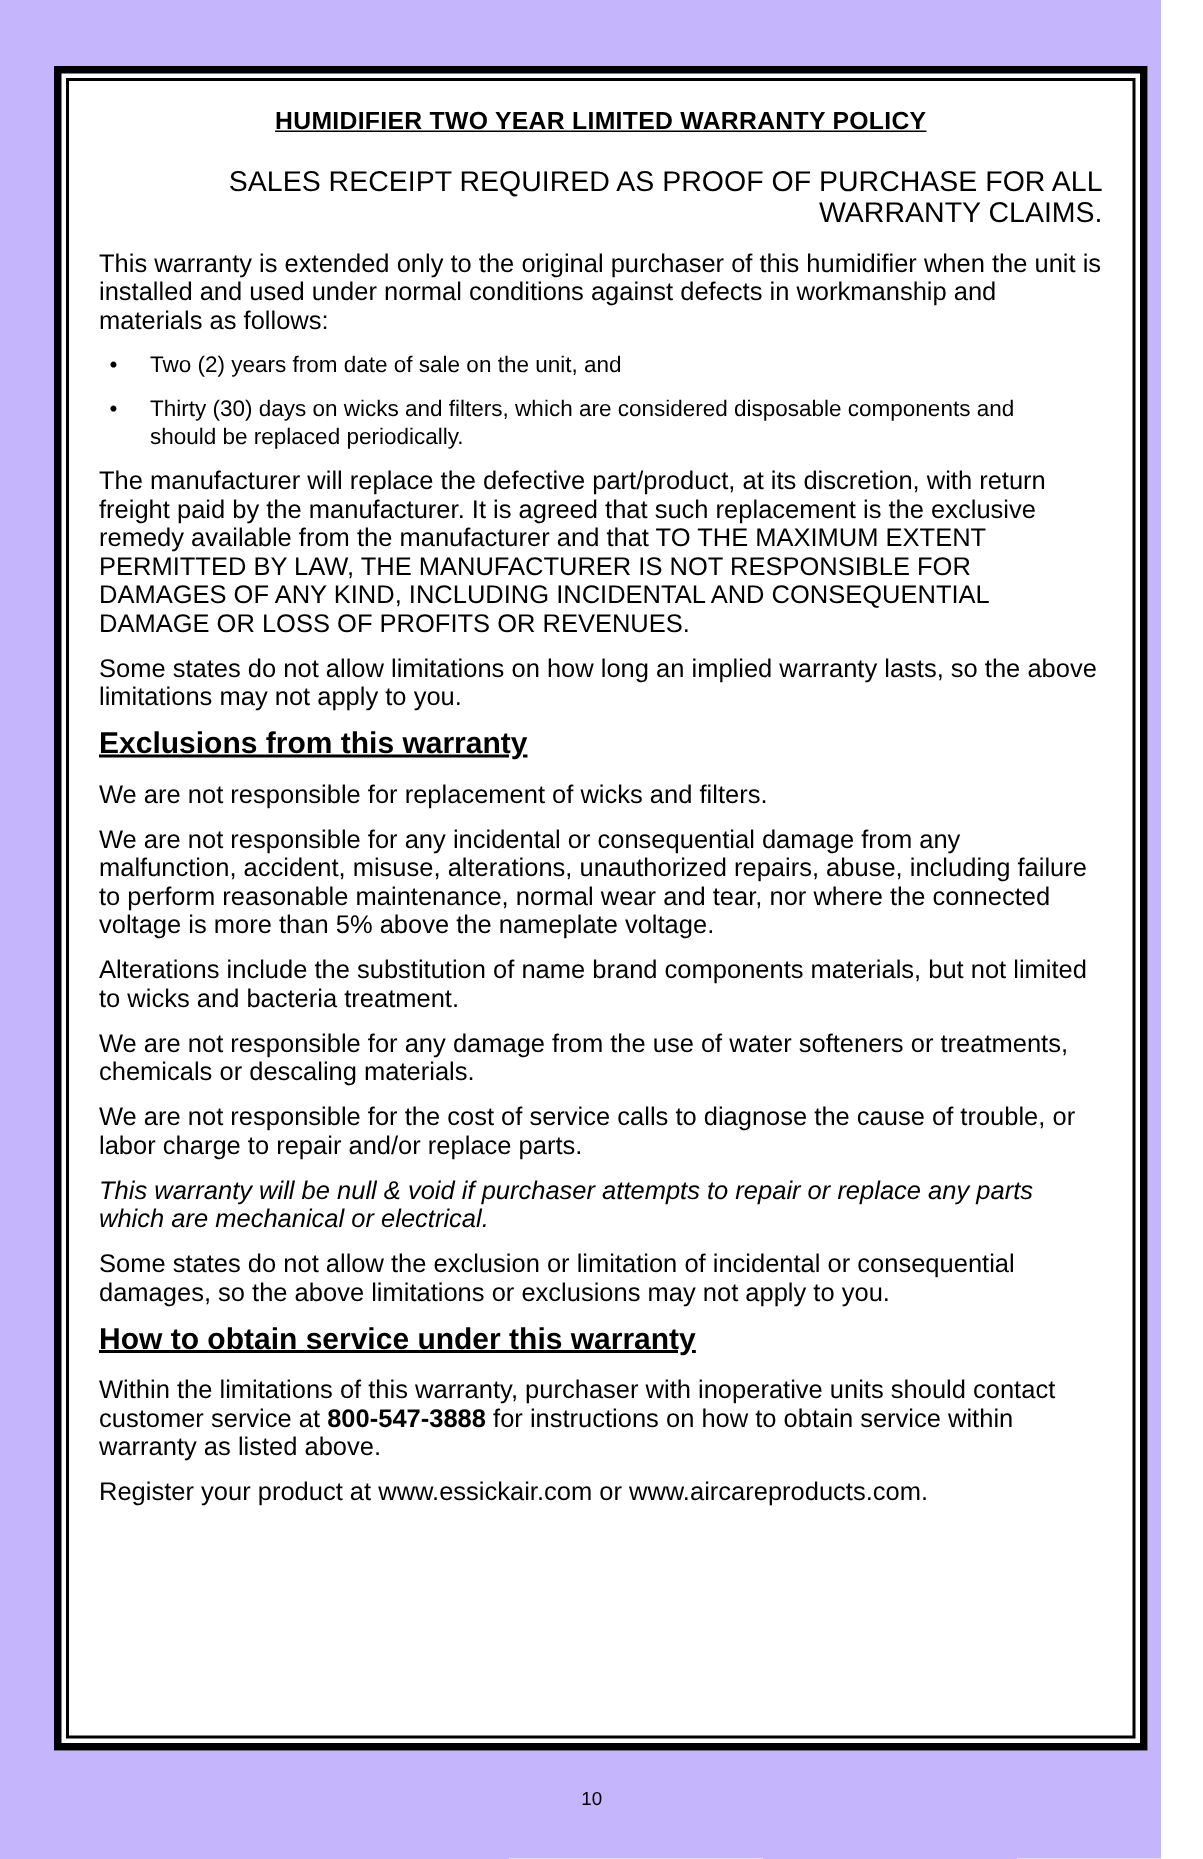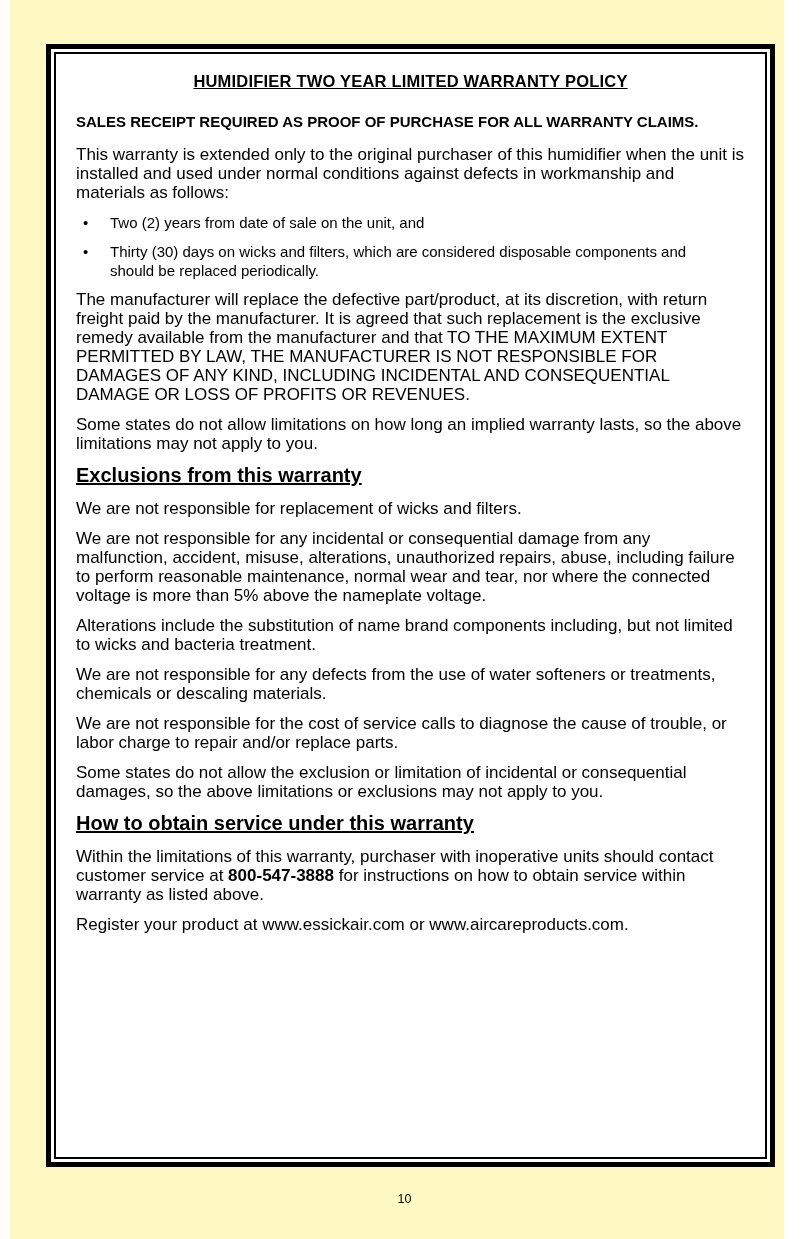--- a/index.html
+++ b/index.html
@@ -9,22 +9,21 @@
     height: 1239px;
     background: #ffffff;
     color: #000000;
     font-family: "Liberation Sans", "DejaVu Sans", sans-serif;
   }
   .page {
     position: relative;
     width: 774px;
     height: 1239px;
     overflow: hidden;
-    background: #fef9c3;
-    margin-left: 10px;
+    background: #c4b5fd;
   }
   .warranty-box {
     position: absolute;
     left: 36px;
     top: 44px;
     width: 729px;
     height: 1123px;
     border: 5px solid #000000;
     padding: 3px;
     background: #ffffff;
@@ -38,24 +37,25 @@
   }
   .doc-title {
     text-align: center;
     font-size: 16.5px;
     font-weight: bold;
     margin: 6px 0 20px 0;
     letter-spacing: 0.2px;
   }
   .u { text-decoration: underline; }
   .receipt {
-    font-weight: bold;
-    font-size: 15px;
+    font-weight: normal;
+    font-size: 19px;
     line-height: 21px;
     margin: 0 0 13px 0;
+    text-align: right;
   }
   p.body {
     font-size: 17px;
     line-height: 19px;
     margin: 0 0 11px 0;
   }
   .section-heading {
     font-size: 20px;
     font-weight: bold;
     margin: 3px 0 12px 0;
@@ -113,24 +113,25 @@
       </div>
 
       <p class="body">The manufacturer will replace the defective part/product, at its discretion, with return freight paid by the manufacturer. It is agreed that such replacement is the exclusive remedy available from the manufacturer and that TO THE MAXIMUM EXTENT PERMITTED BY LAW, THE MANUFACTURER IS NOT RESPONSIBLE FOR DAMAGES OF ANY KIND, INCLUDING INCIDENTAL AND CONSEQUENTIAL DAMAGE OR LOSS OF PROFITS OR REVENUES.</p>
 
       <p class="body">Some states do not allow limitations on how long an implied warranty lasts, so the above limitations may not apply to you.</p>
 
       <h2 class="section-heading"><span class="u">Exclusions from this warranty</span></h2>
 
       <p class="body">We are not responsible for replacement of wicks and filters.</p>
       <p class="body">We are not responsible for any incidental or consequential damage from any malfunction, accident, misuse, alterations, unauthorized repairs, abuse, including failure to perform reasonable maintenance, normal wear and tear, nor where the connected voltage is more than 5% above the nameplate voltage.</p>
-      <p class="body">Alterations include the substitution of name brand components including, but not limited to wicks and bacteria treatment.</p>
-      <p class="body">We are not responsible for any defects from the use of water softeners or treatments, chemicals or descaling materials.</p>
+      <p class="body">Alterations include the substitution of name brand components materials, but not limited to wicks and bacteria treatment.</p>
+      <p class="body">We are not responsible for any damage from the use of water softeners or treatments, chemicals or descaling materials.</p>
       <p class="body">We are not responsible for the cost of service calls to diagnose the cause of trouble, or labor charge to repair and/or replace parts.</p>
 
+      <p class="body italic">This warranty will be null &amp; void if purchaser attempts to repair or replace any parts which are mechanical or electrical.</p>
 
       <p class="body">Some states do not allow the exclusion or limitation of incidental or consequential damages, so the above limitations or exclusions may not apply to you.</p>
 
       <h2 class="section-heading"><span class="u">How to obtain service under this warranty</span></h2>
 
       <p class="body loose"><span>Within the limitations of this warranty, purchaser with inoperative units should contact customer service at </span><strong class="phone">800-547-3888</strong><span> for instructions on how to obtain service within warranty as listed above.</span></p>
 
 
       <p class="body">Register your product at www.essickair.com  or www.aircareproducts.com.</p>
 

